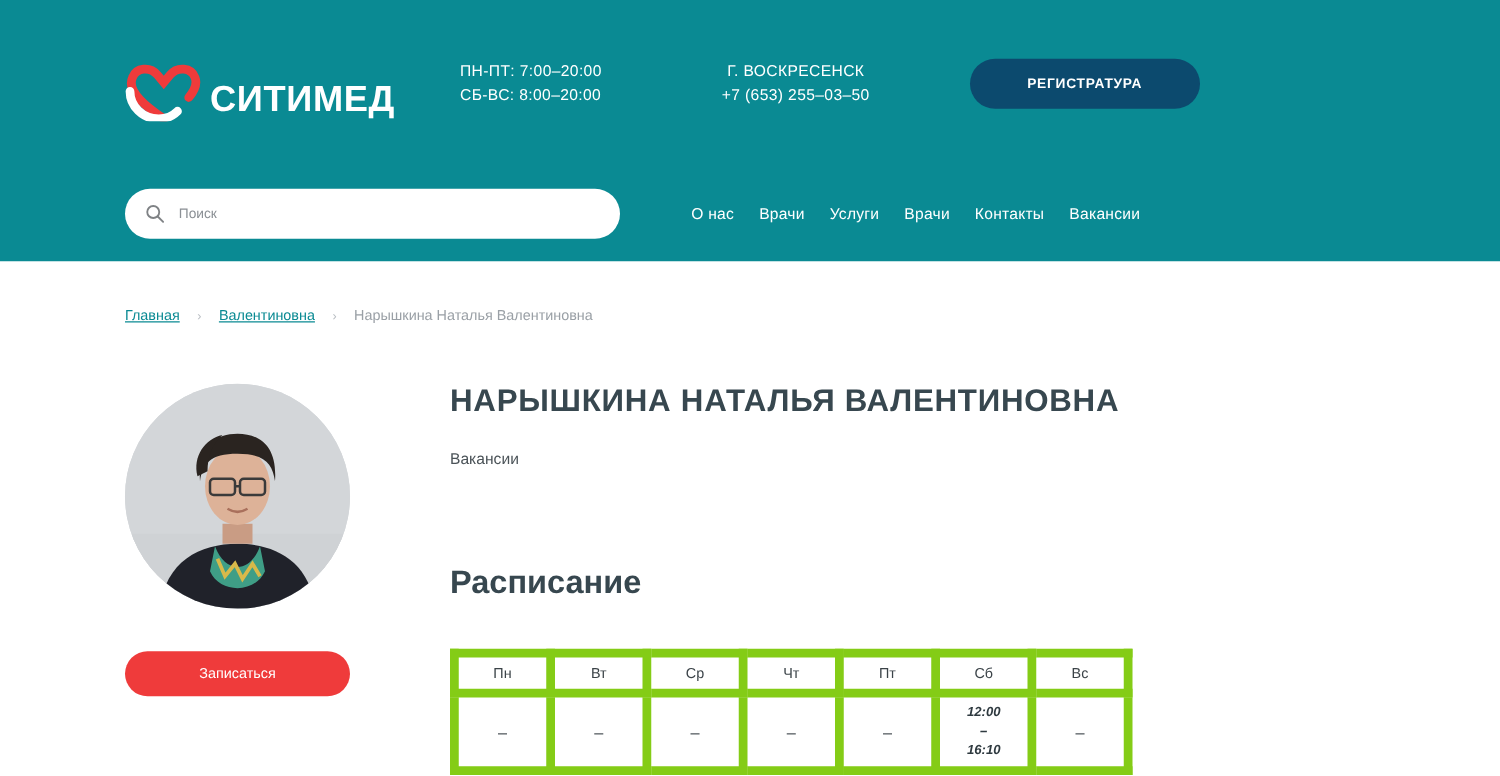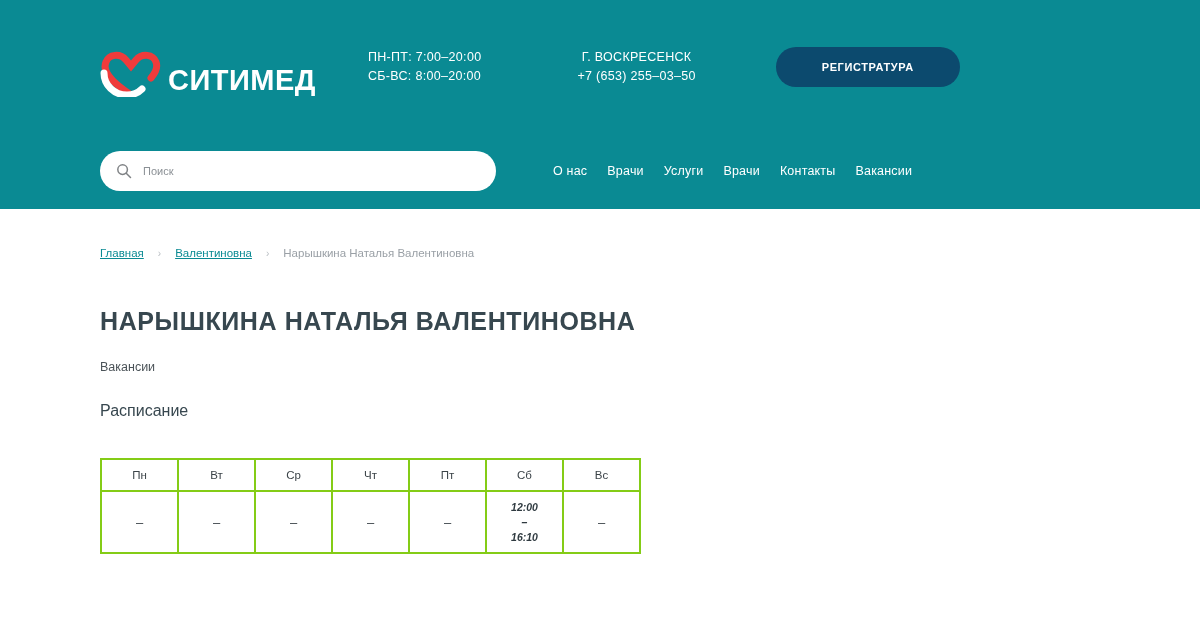--- a/index.html
+++ b/index.html
@@ -172,33 +172,33 @@
     letter-spacing: .6px;
     color: #37474f;
     text-transform: uppercase;
   }
   .doc-spec {
     margin: 24px 0 0;
     font-size: 12.5px;
     color: #4b5358;
   }
   .sched-title {
-    margin: 28px 0 0;
-    font-size: 16px;
+    margin: 76px 0 0;
+    font-size: 26px;
     color: #37474f;
-    font-weight: normal;
+    font-weight: bold;
   }
 
   table.schedule {
     margin-top: 38px;
     border-collapse: collapse;
     table-layout: fixed;
   }
   table.schedule th, table.schedule td {
-    border: 2px solid #84cc16;
+    border: 7px solid #84cc16;
     width: 77px;
     text-align: center;
     font-weight: normal;
     color: #3b4348;
   }
   table.schedule th {
     height: 32px;
     font-size: 11.5px;
   }
   table.schedule td {
@@ -272,20 +272,47 @@
   <div class="breadcrumb">
     <a href="#">Главная</a>
     <span class="sep">›</span>
     <a href="#">Валентиновна</a>
     <span class="sep">›</span>
     <span class="current">Нарышкина Наталья Валентиновна</span>
   </div>
 
   <div class="content">
 
+    <div class="left-col">
+      <div class="avatar">
+        <svg width="180" height="180" viewBox="0 0 180 180" xmlns="http://www.w3.org/2000/svg">
+          <rect x="0" y="0" width="180" height="180" fill="#d3d6d9"></rect>
+          <rect x="0" y="120" width="180" height="60" fill="#cfd2d5"></rect>
+
+          <path d="M28 180 C32 142 60 128 90 128 C120 128 148 142 152 180 Z" fill="#20222a"></path>
+
+          <path d="M72 130 C80 152 100 152 108 130 L112 150 C104 168 76 168 68 150 Z" fill="#3f9e86"></path>
+          <path d="M74 140 l6 14 l8 -10 l6 12 l8 -12 l6 10" fill="none" stroke="#d8b94a" stroke-width="3"></path>
+
+          <path d="M78 112 h24 v16 h-24 z" fill="#c99c84"></path>
+
+          <ellipse cx="90" cy="82" rx="26" ry="31" fill="#ddb298"></ellipse>
+
+          <path d="M60 78 C58 50 72 40 90 40 C108 40 122 50 120 78 C118 64 112 56 90 56 C68 56 62 64 60 78 Z" fill="#2a2420"></path>
+          <path d="M58 74 C54 58 64 44 78 41 C70 48 66 58 66 70 Z" fill="#2a2420"></path>
+
+          <rect x="68" y="76" width="20" height="13" rx="3" fill="none" stroke="#3a3a3a" stroke-width="2"></rect>
+          <rect x="92" y="76" width="20" height="13" rx="3" fill="none" stroke="#3a3a3a" stroke-width="2"></rect>
+          <line x1="88" y1="82" x2="92" y2="82" stroke="#3a3a3a" stroke-width="2"></line>
+
+          <path d="M82 100 q8 5 16 0" fill="none" stroke="#a9705c" stroke-width="2"></path>
+        </svg>
+      </div>
+      <button class="btn-appoint">Записаться</button>
+    </div>
 
     <div class="right-col">
       <h1 class="doc-name">НАРЫШКИНА НАТАЛЬЯ ВАЛЕНТИНОВНА</h1>
       <p class="doc-spec">Вакансии</p>
       <h2 class="sched-title">Расписание</h2>
 
       <table class="schedule">
         <thead>
           <tr>
             <th>Пн</th>

